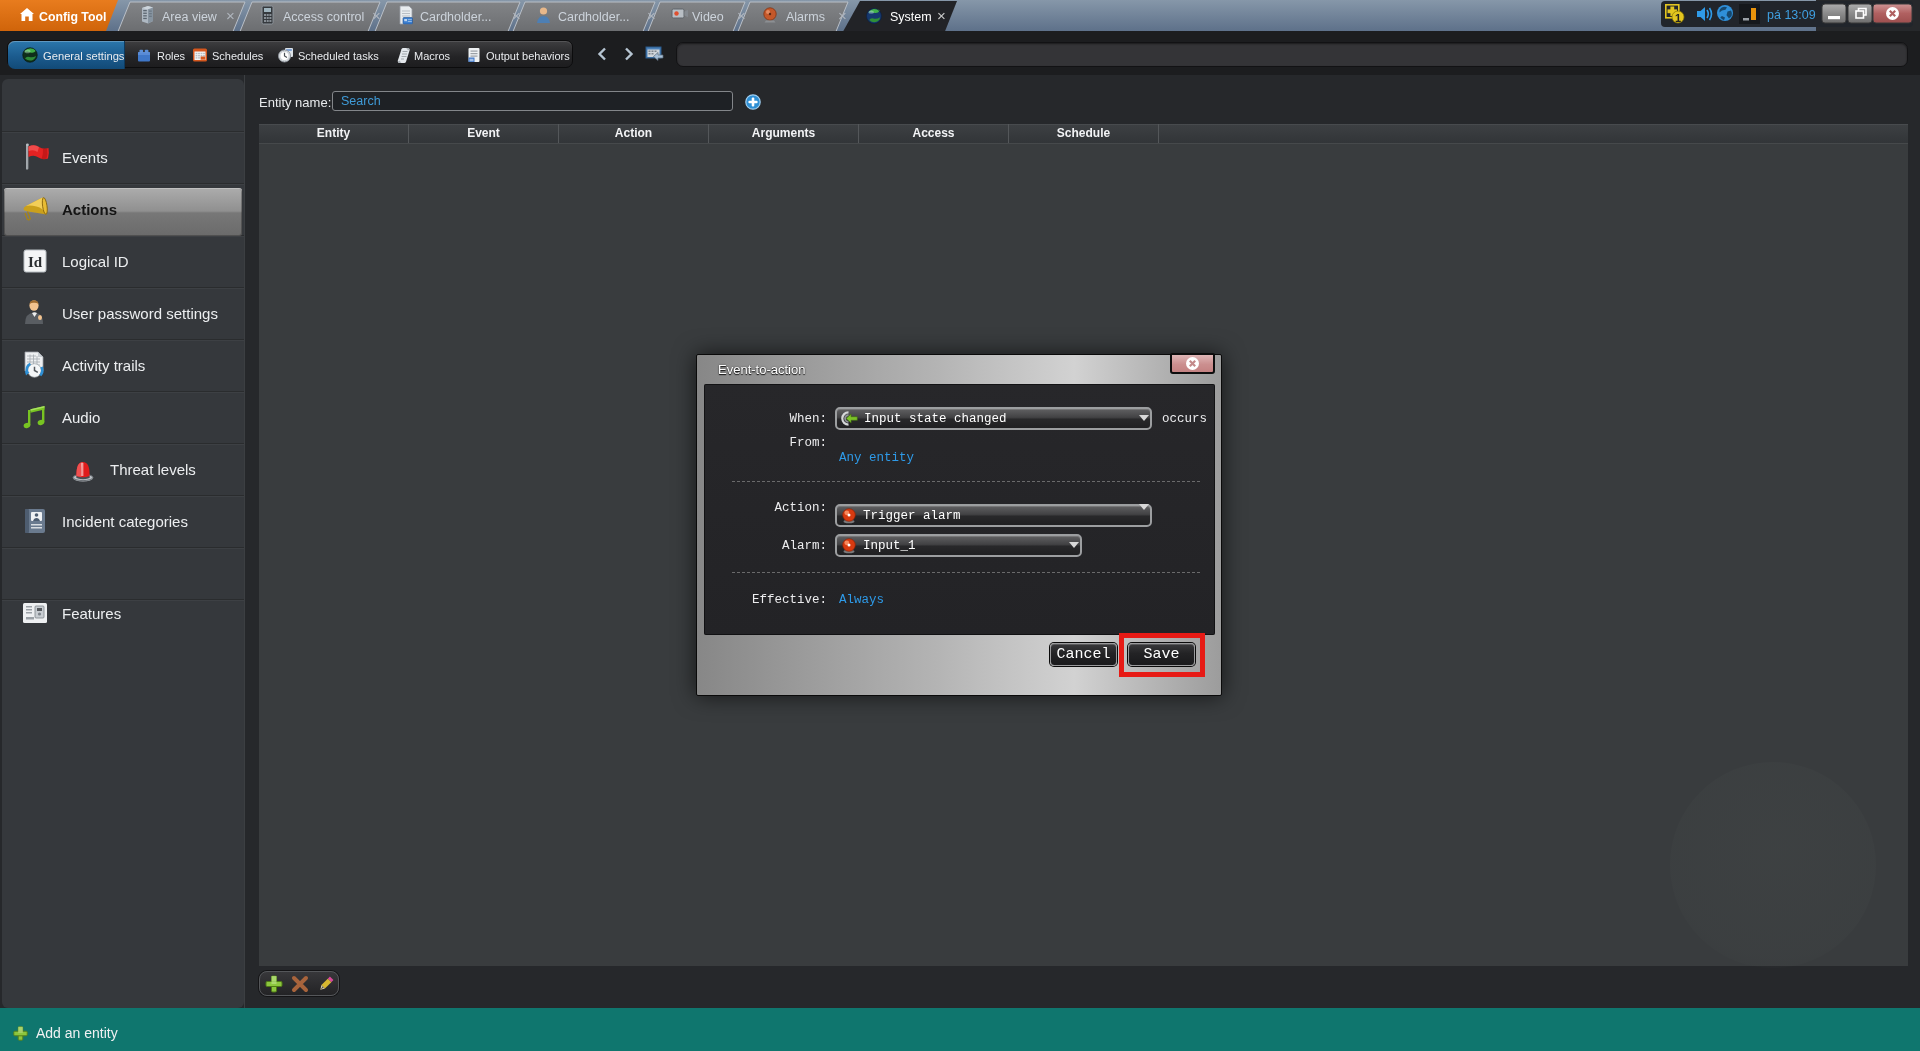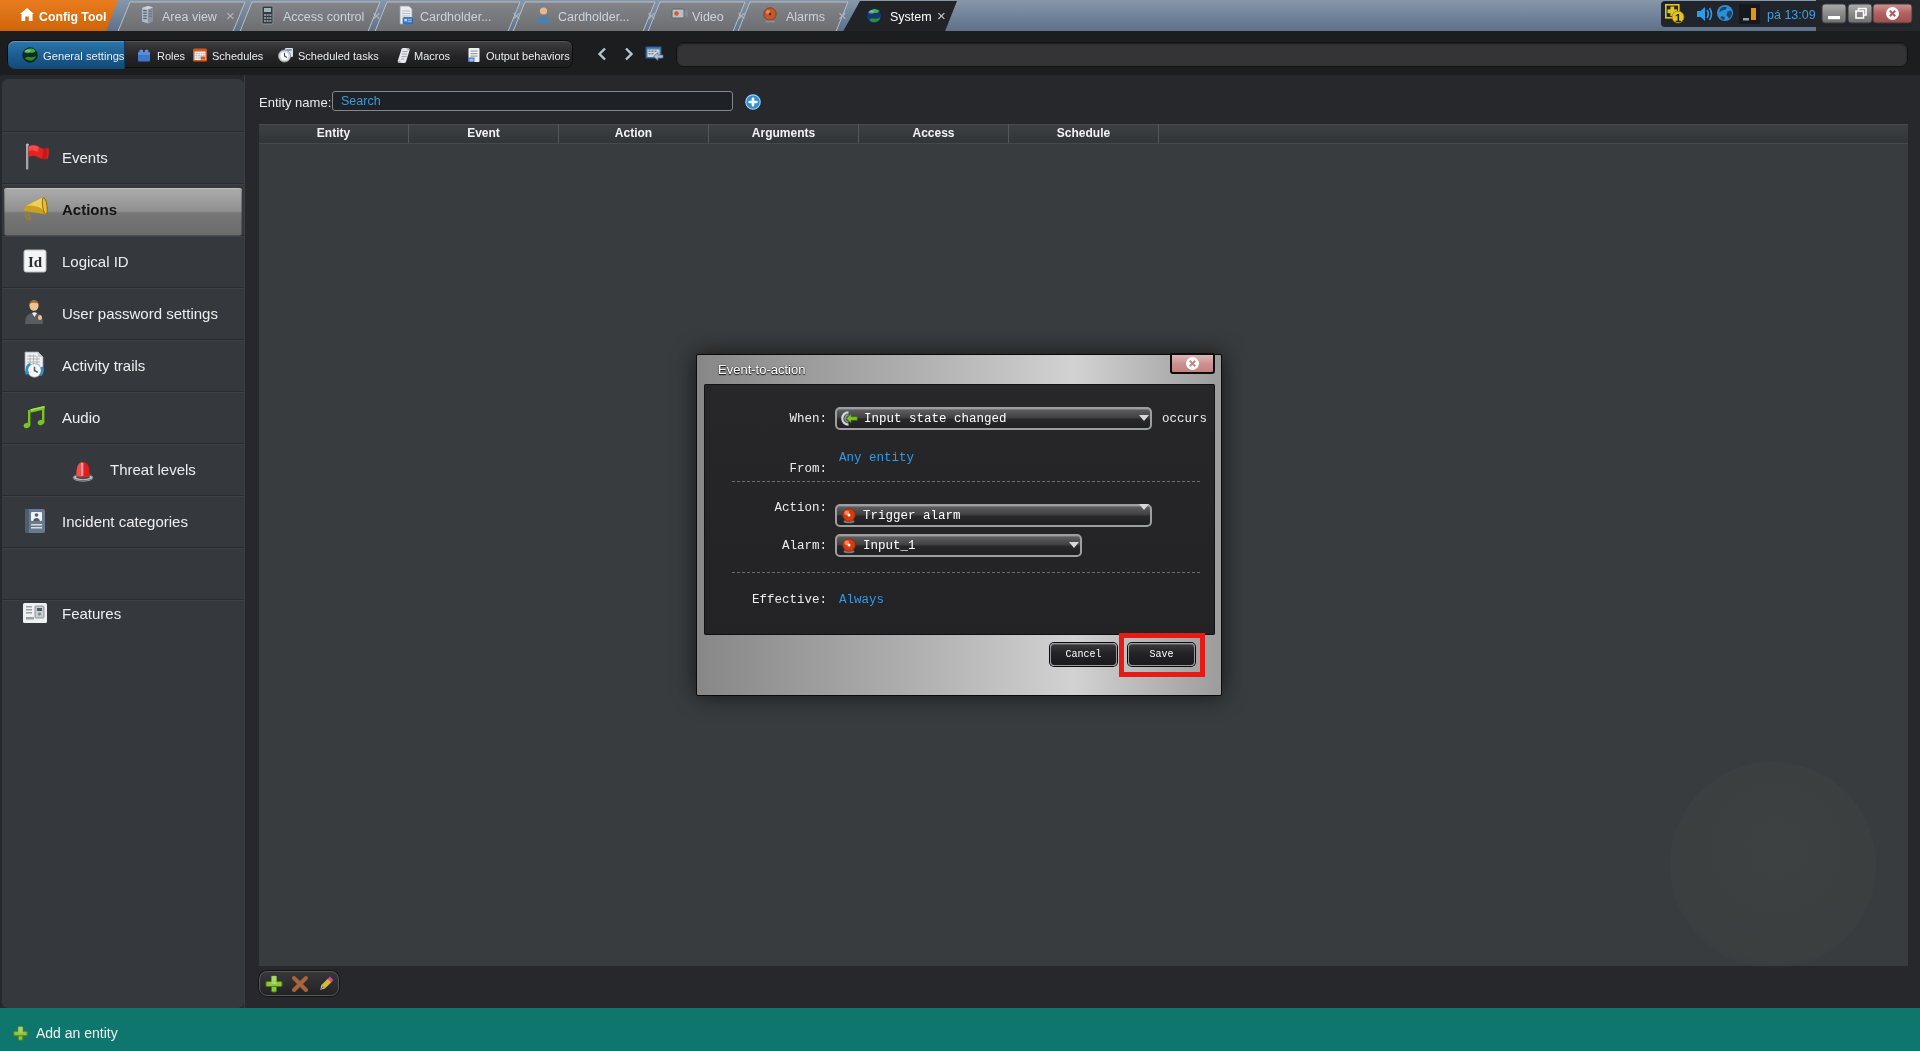--- a/index.html
+++ b/index.html
@@ -76,21 +76,21 @@
 .dlink { position:absolute; color:#2e9ae8; font-size:12.5px; left:135px; }
 .ddown { position:absolute; left:131px; background:linear-gradient(#606062,#424244 44%,#28282a 54%,#202022);
   border:2px solid #9c9ea0; border-radius:5px; box-shadow:inset 0 1px 0 rgba(255,255,255,.15);
   display:flex; align-items:center; height:23px; }
 .ddown .dtxt { color:#fff; font-size:12.5px; margin-left:6px; }
 .ddown svg { margin-left:4px; }
 .darr { position:absolute; width:0; height:0; border-left:5px solid transparent;
   border-right:5px solid transparent; border-top:6px solid #d8d8d8; }
 .dash { position:absolute; left:28px; width:468px; height:0; border-top:1px dashed #888; opacity:.7; }
 .dbtn { position:absolute; width:67px; height:23px; background:linear-gradient(#39393b,#232325 45%,#1a1a1c);
-  border:1px solid #9a9a9c; border-radius:4px; color:#fff; font-size:10px;
+  border:1px solid #9a9a9c; border-radius:4px; color:#fff; font-size:15px;
   text-align:center; line-height:21px; box-shadow:0 0 0 1px #0a0a0a, inset 0 1px 0 rgba(255,255,255,.18); }
 #redbox { position:absolute; left:415px; top:249px; width:86px; height:44px; border:5px solid #e71a15; }
 </style>
 </head>
 <body>
 <div class="abs" id="topstrip">
 <svg width="1920" height="31">
 <defs>
 <linearGradient id="tabg" x1="0" y1="0" x2="0" y2="1">
   <stop offset="0" stop-color="#828487"></stop>
@@ -525,21 +525,21 @@
       <svg width="17" height="17" viewBox="0 0 17 17">
           <path d="M7.5 1.2 a7.3 7.3 0 0 0 0 14.6 l0 -2.2 a5.1 5.1 0 0 1 0 -10.2 Z" fill="#d4d6d8"></path>
           <path d="M7.5 4.2 a4.3 4.3 0 0 0 0 8.6 l0 -1.8 a2.5 2.5 0 0 1 0 -5 Z" fill="#8e9296"></path>
           <path d="M16.3 6.7 l-6.2 0 0 -2.6 -5 4.4 5 4.4 0 -2.6 6.2 0 Z" fill="#7cc228" stroke="#3f6a10" stroke-width="0.6"></path>
         </svg>
       <span class="dtxt">Input state changed</span>
     </div>
     <div class="darr" style="left:435px; top:31px;"></div>
     <div style="position:absolute; left:458px; top:28px; color:#ececee; font-size:12.5px;">occurs</div>
 
-    <div class="dlbl" style="top:78px;">From:</div>
+    <div class="dlbl" style="top:52px;">From:</div>
     <div class="dlink" style="top:67px;">Any entity</div>
 
     <div class="dash" style="top:97px;"></div>
 
     <div class="dlbl" style="top:117px;">Action:</div>
     <div class="ddown" style="top:112px; width:317px;margin-top:8px;">
       <svg width="16" height="17" viewBox="0 0 16 17">
           <ellipse cx="8" cy="14.5" rx="5.5" ry="1.8" fill="#7a7a7c"></ellipse>
           <circle cx="8" cy="8" r="6.3" fill="#d83a10"></circle>
           <circle cx="8" cy="8" r="6.3" fill="none" stroke="#8a2408" stroke-width="0.7"></circle>

